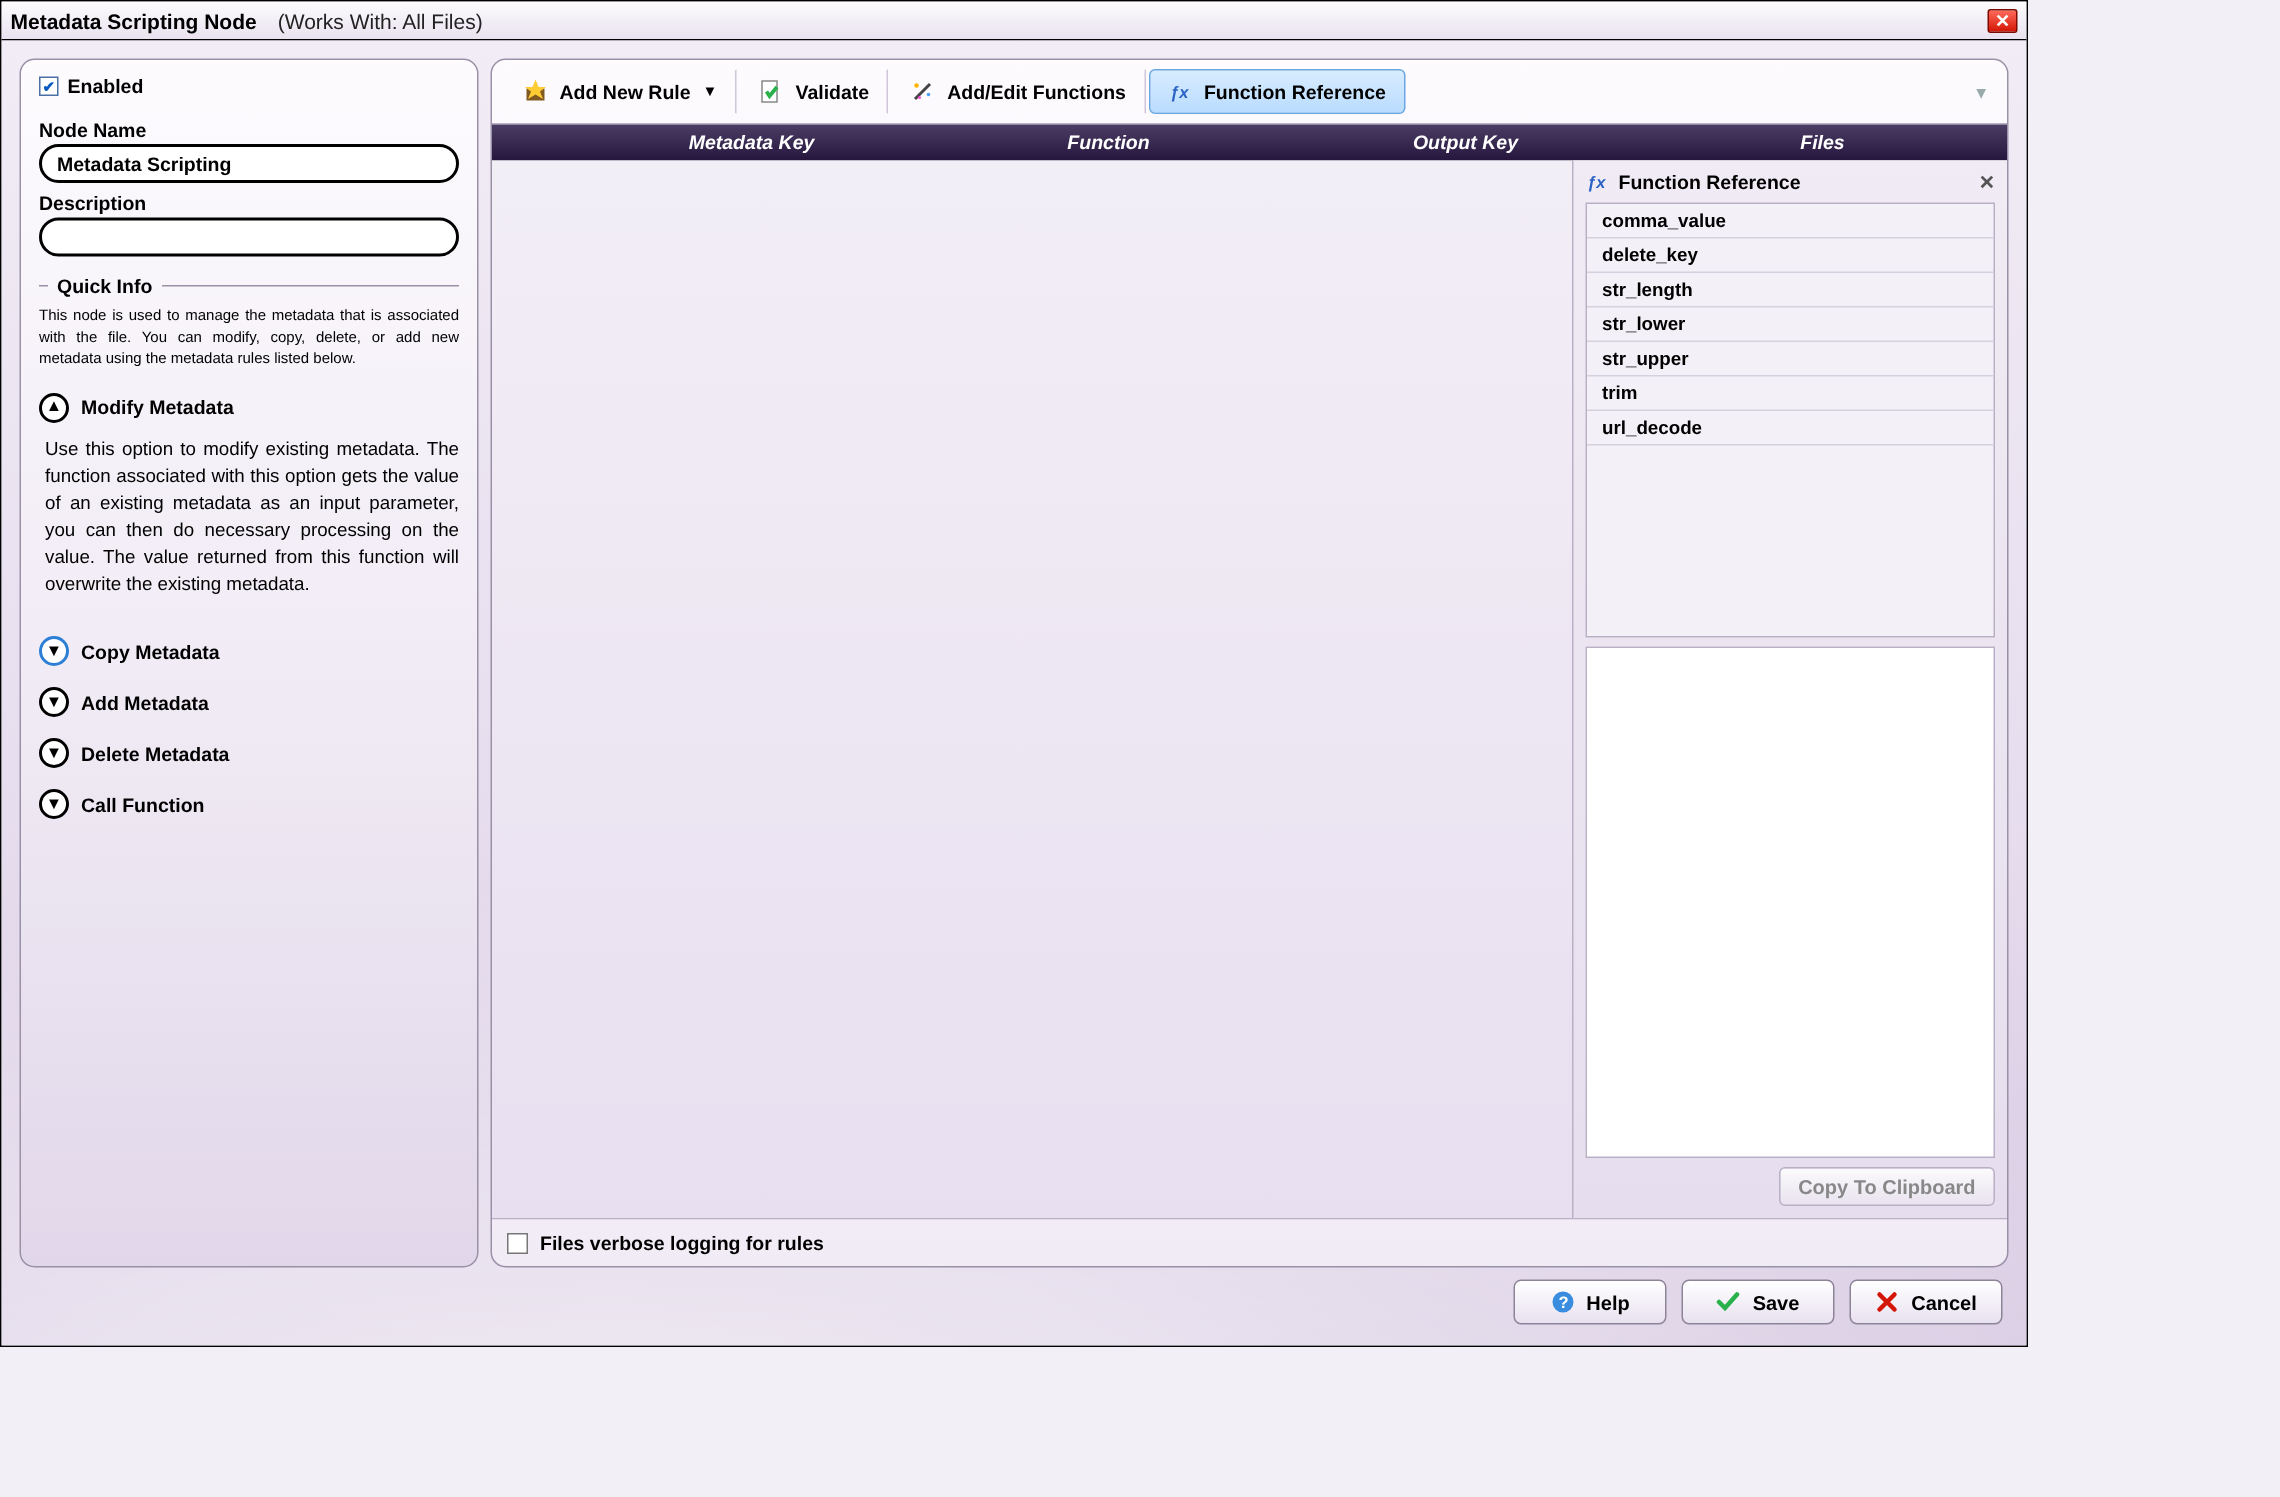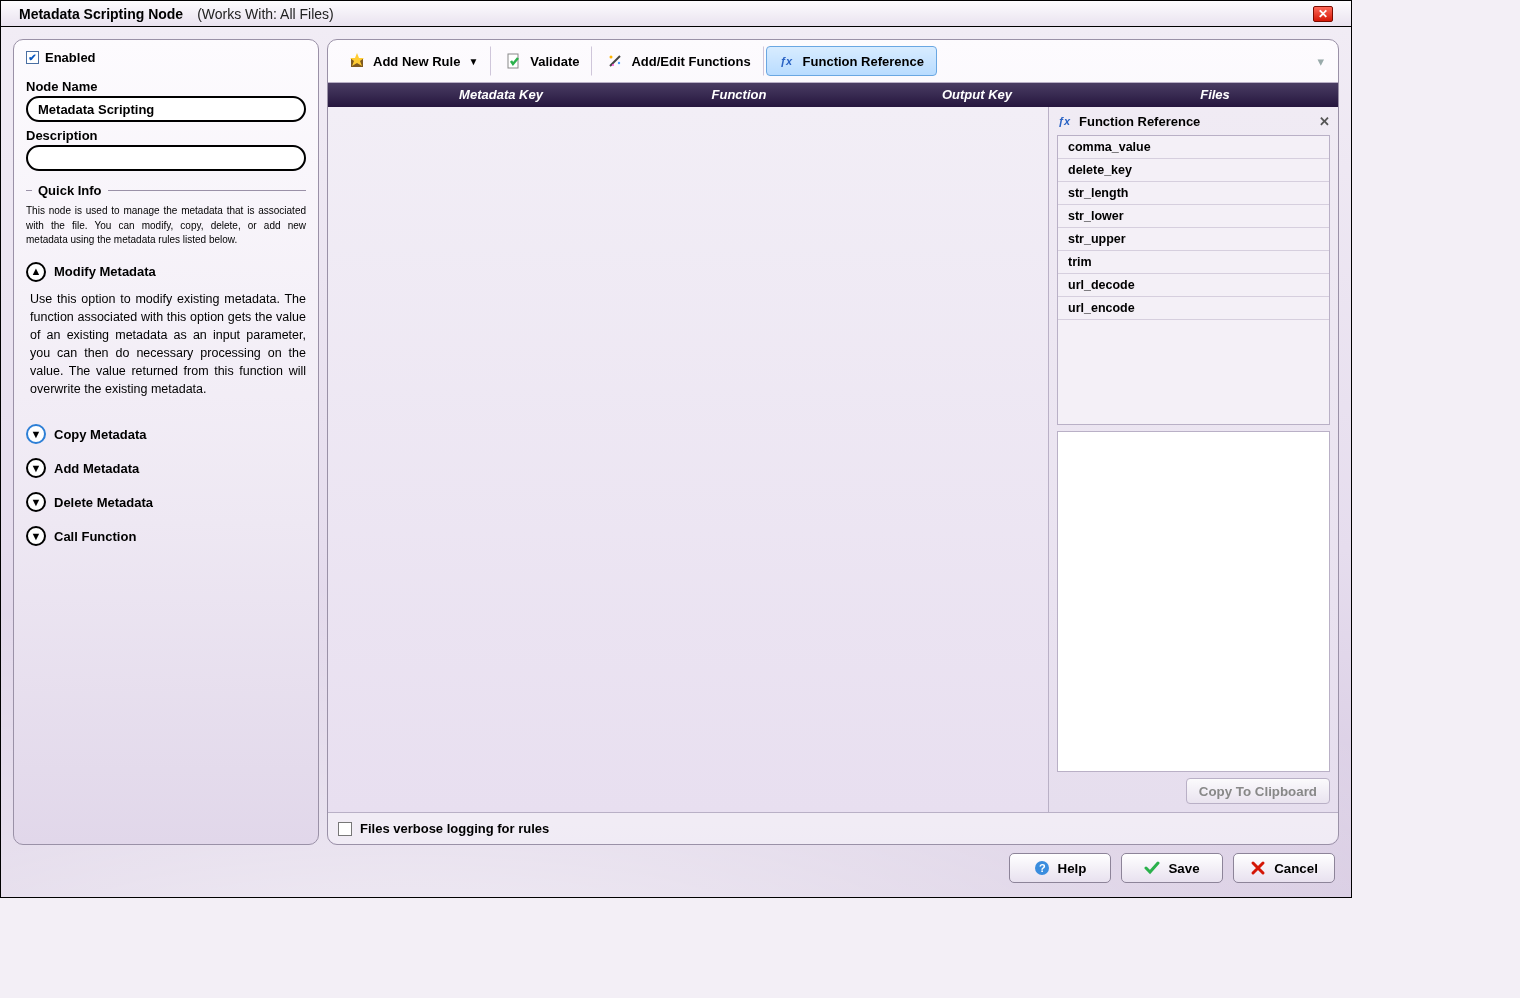--- a/index.html
+++ b/index.html
@@ -15,21 +15,21 @@
     flex-direction:column;
     position:relative;
     overflow:hidden;
   }
   .titlebar {
     height:26px;
     background:linear-gradient(180deg,#fdfcfe 0%,#e9e2ef 100%);
     border-bottom:1px solid #000;
     display:flex;
     align-items:center;
-    padding:0 18px;
+    padding:0 6px;
     font-size:14px;
     font-weight:600;
   }
   .titlebar .subtitle { font-weight:500; margin-left:14px; color:#222; }
   .titlebar .close {
     margin-left:auto;
     width:20px; height:16px;
     background:linear-gradient(180deg,#ff6a5a,#d41606);
     border:1px solid #7a0b00;
     display:flex; align-items:center; justify-content:center;
@@ -332,21 +332,20 @@
               <span class="x">✕</span>
             </div>
             <div class="fn-list">
               <div class="fn-item">comma_value</div>
               <div class="fn-item">delete_key</div>
               <div class="fn-item">str_length</div>
               <div class="fn-item">str_lower</div>
               <div class="fn-item">str_upper</div>
               <div class="fn-item">trim</div>
               <div class="fn-item">url_decode</div>
-              <div class="fn-item">url_encode</div>
             </div>
             <div class="detail-box"></div>
             <button class="copy-btn">Copy To Clipboard</button>
           </div>
         </div>
 
         <div class="verbose-row">
           <span class="vcheck"></span>
           <span>Files verbose logging for rules</span>
         </div>

